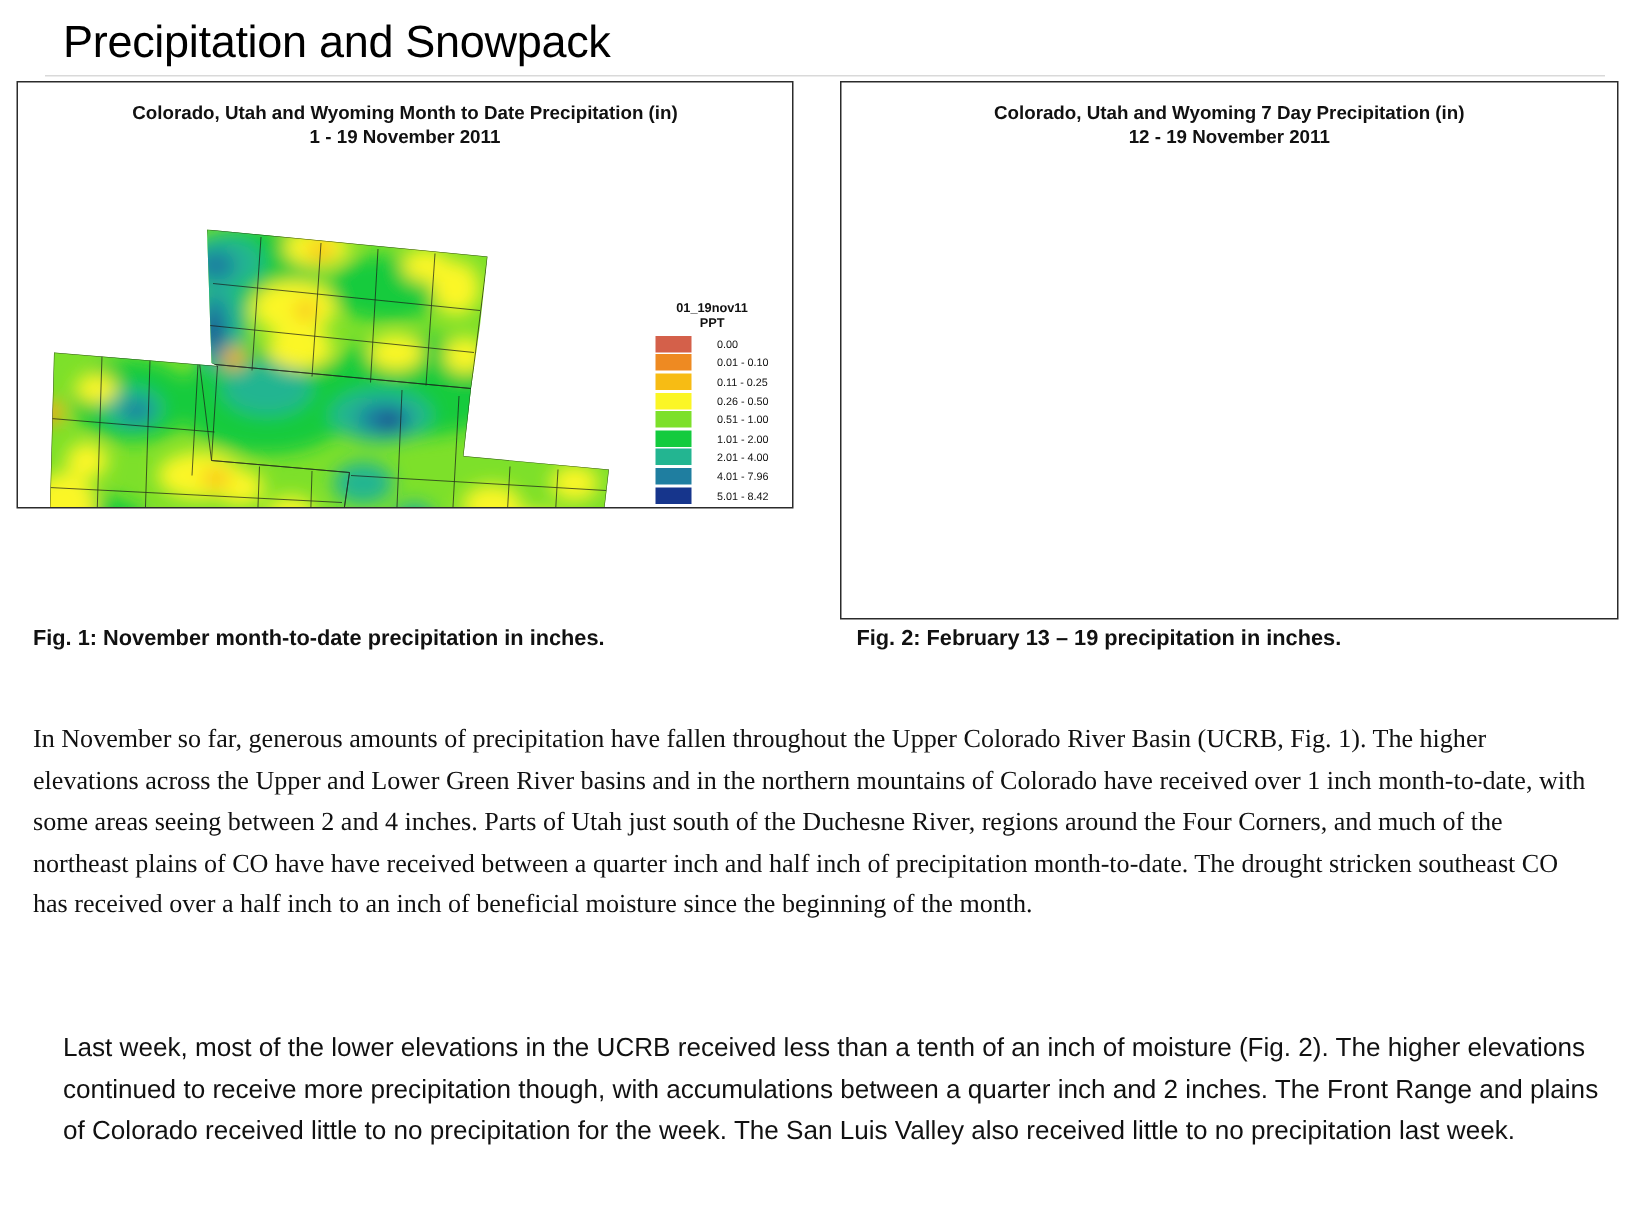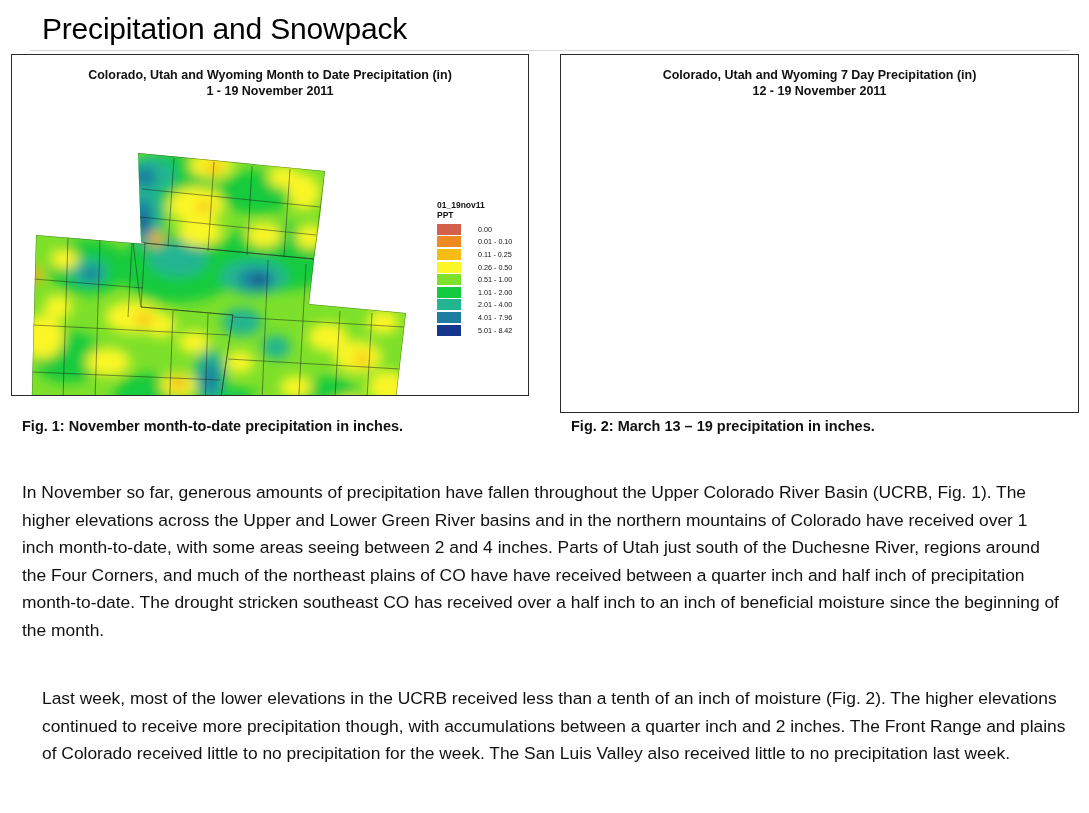--- a/index.html
+++ b/index.html
@@ -37,21 +37,21 @@
   }
 
   
   .fig-frame {
     position: absolute;
     background: #ffffff;
     border: 1.5px solid #2b2b2b;
     box-sizing: border-box;
     overflow: hidden;
   }
-  #fig1-frame { left: 11px;  top: 54px; width: 518px; height: 342px; }
+  #fig1-frame { left: 11px;  top: 54px; width: 518px; height: 285px; }
   #fig2-frame { left: 560px; top: 54px; width: 519px; height: 359px; }
 
   .fig-title {
     position: absolute;
     left: 0; right: 0;
     text-align: center;
     font-weight: bold;
     font-size: 12.5px;
     line-height: 16px;
     color: #111;
@@ -59,20 +59,21 @@
   #fig1-title { top: 12px; }
   #fig2-title { top: 12px; }
   .fig-title .l2 { display: block; }
 
   
   .legend {
     position: absolute;
     font-size: 7.5px;
     line-height: 9px;
     color: #111;
+    text-align: center;
   }
   #legend1 { left: 425px; top: 146px; }
   .legend-title {
     font-weight: bold;
     font-size: 8.5px;
     white-space: nowrap;
     margin-bottom: 1px;
   }
   .legend-sub {
     font-weight: bold;
@@ -112,21 +113,21 @@
   
   .body-para {
     position: absolute;
     left: 22px;
     width: 1042px;
     font-size: 17.4px;
     line-height: 27.5px;
     color: #111;
     text-align: left;
   }
-  #para1 { top: 462px; }
+  #para1 { top: 462px; font-family: Liberation Serif, serif; }
   #para2 { top: 668px; margin-left: 20px; }
 </style>
 </head>
 <body>
 
 <div id="slide-title">Precipitation and Snowpack</div>
 <div id="title-rule"></div>
 
 <div id="fig1-frame" class="fig-frame">
 
@@ -310,16 +311,16 @@
 <div id="fig2-frame" class="fig-frame">
 
   <div id="fig2-title" class="fig-title">
     <span>Colorado, Utah and Wyoming 7 Day Precipitation (in)</span>
     <span class="l2">12 - 19 November 2011</span>
   </div>
 
 </div>
 
 <div id="cap1" class="caption">Fig. 1: November month-to-date precipitation in inches.</div>
-<div id="cap2" class="caption">Fig. 2:  March 13 – 19 precipitation in inches.</div>
+<div id="cap2" class="caption">Fig. 2:  February 13 – 19 precipitation in inches.</div>
 
 <p id="para1" class="body-para">In November so far, generous amounts of precipitation have fallen throughout the Upper Colorado River Basin (UCRB, Fig. 1).  The higher elevations across the Upper and Lower Green River basins and in the northern mountains of Colorado have received over 1 inch month-to-date, with some areas seeing between 2 and 4 inches.  Parts of Utah just south of the Duchesne River, regions around the Four Corners, and much of the northeast plains of CO have have received between a quarter inch and half inch of precipitation month-to-date.  The drought stricken southeast CO has received over a half inch to an inch of beneficial moisture since the beginning of the month.</p>
 <p id="para2" class="body-para">Last week, most of the lower elevations in the UCRB received less than a tenth of an inch of moisture (Fig. 2).  The higher elevations continued to receive more precipitation though, with accumulations between a quarter inch and 2 inches.  The Front Range and plains of Colorado received little to no precipitation for the week.  The San Luis Valley also received little to no precipitation last week.</p>
 
 </body></html>

